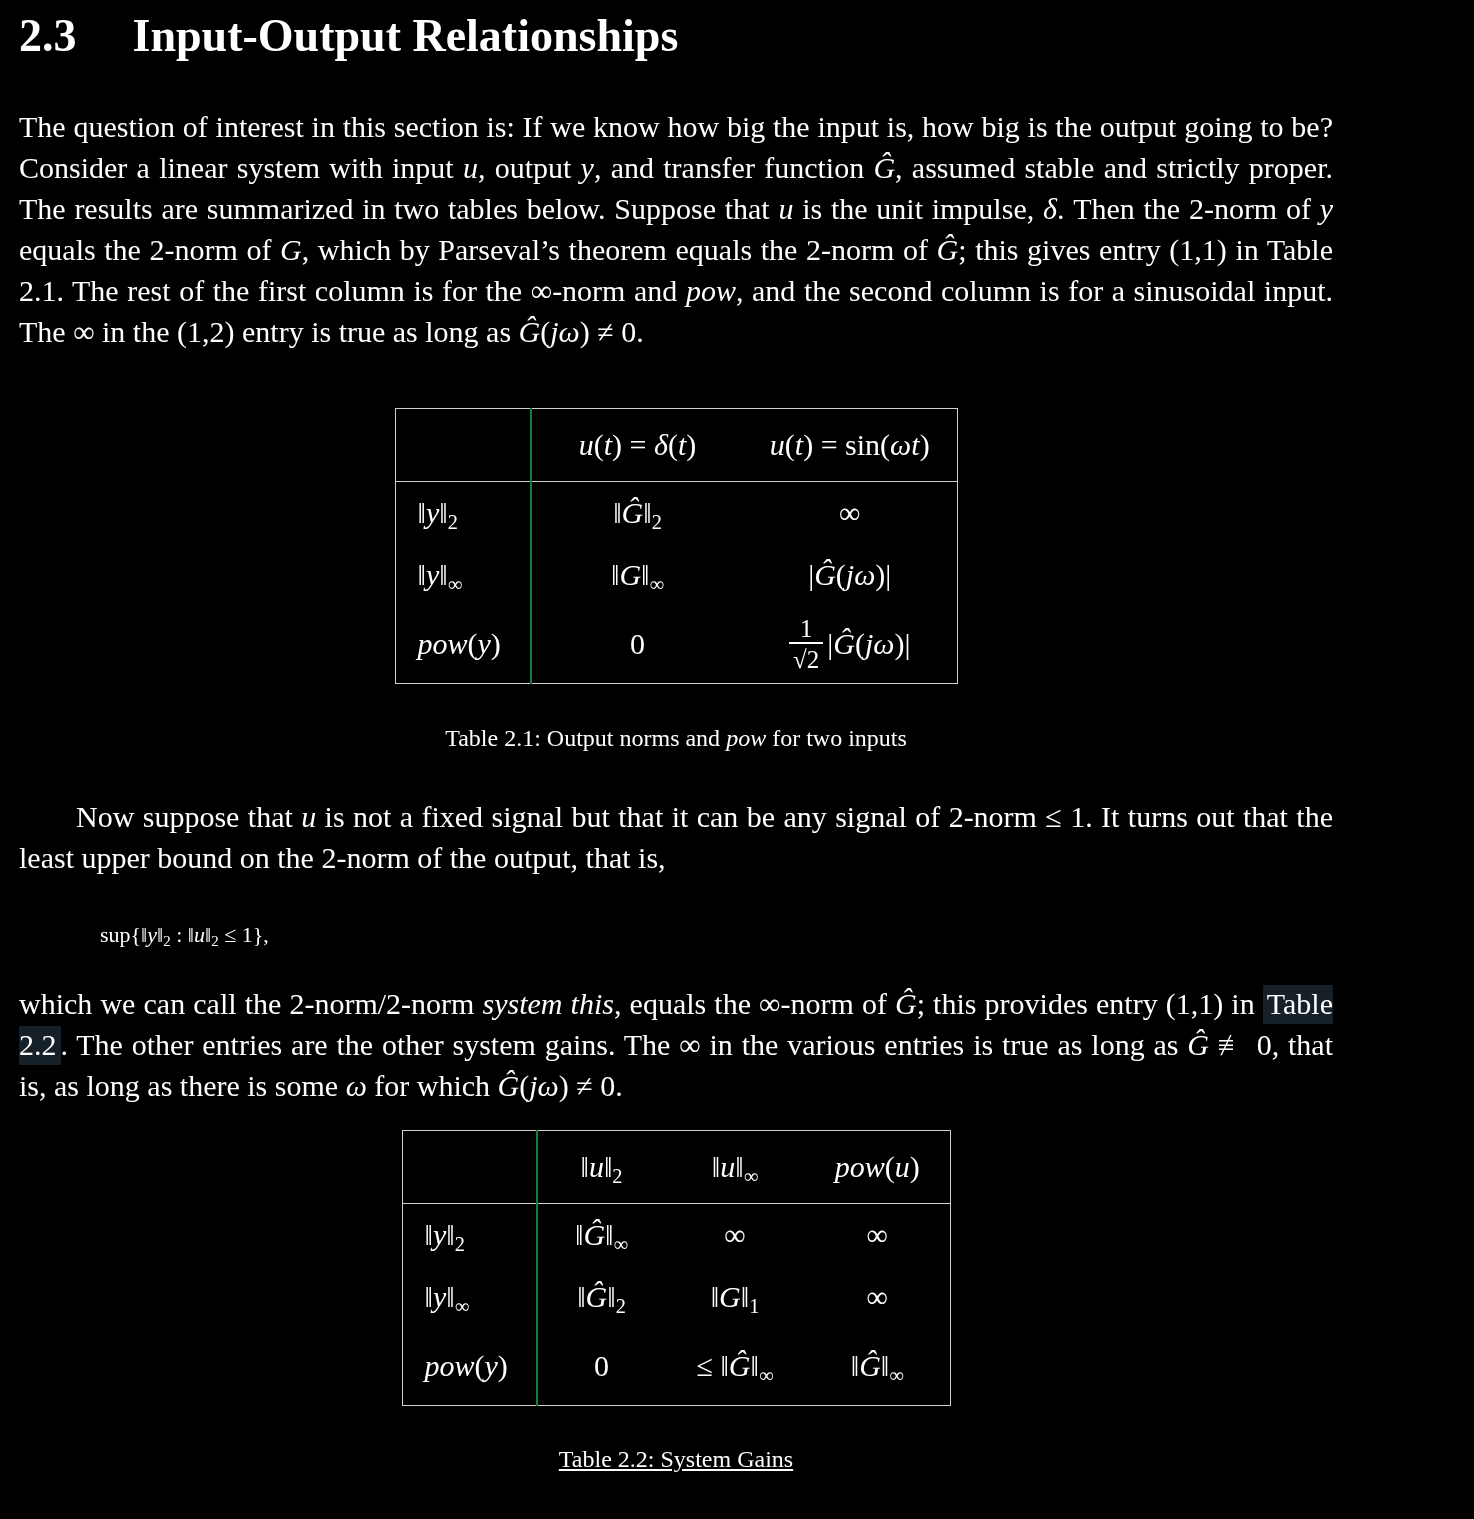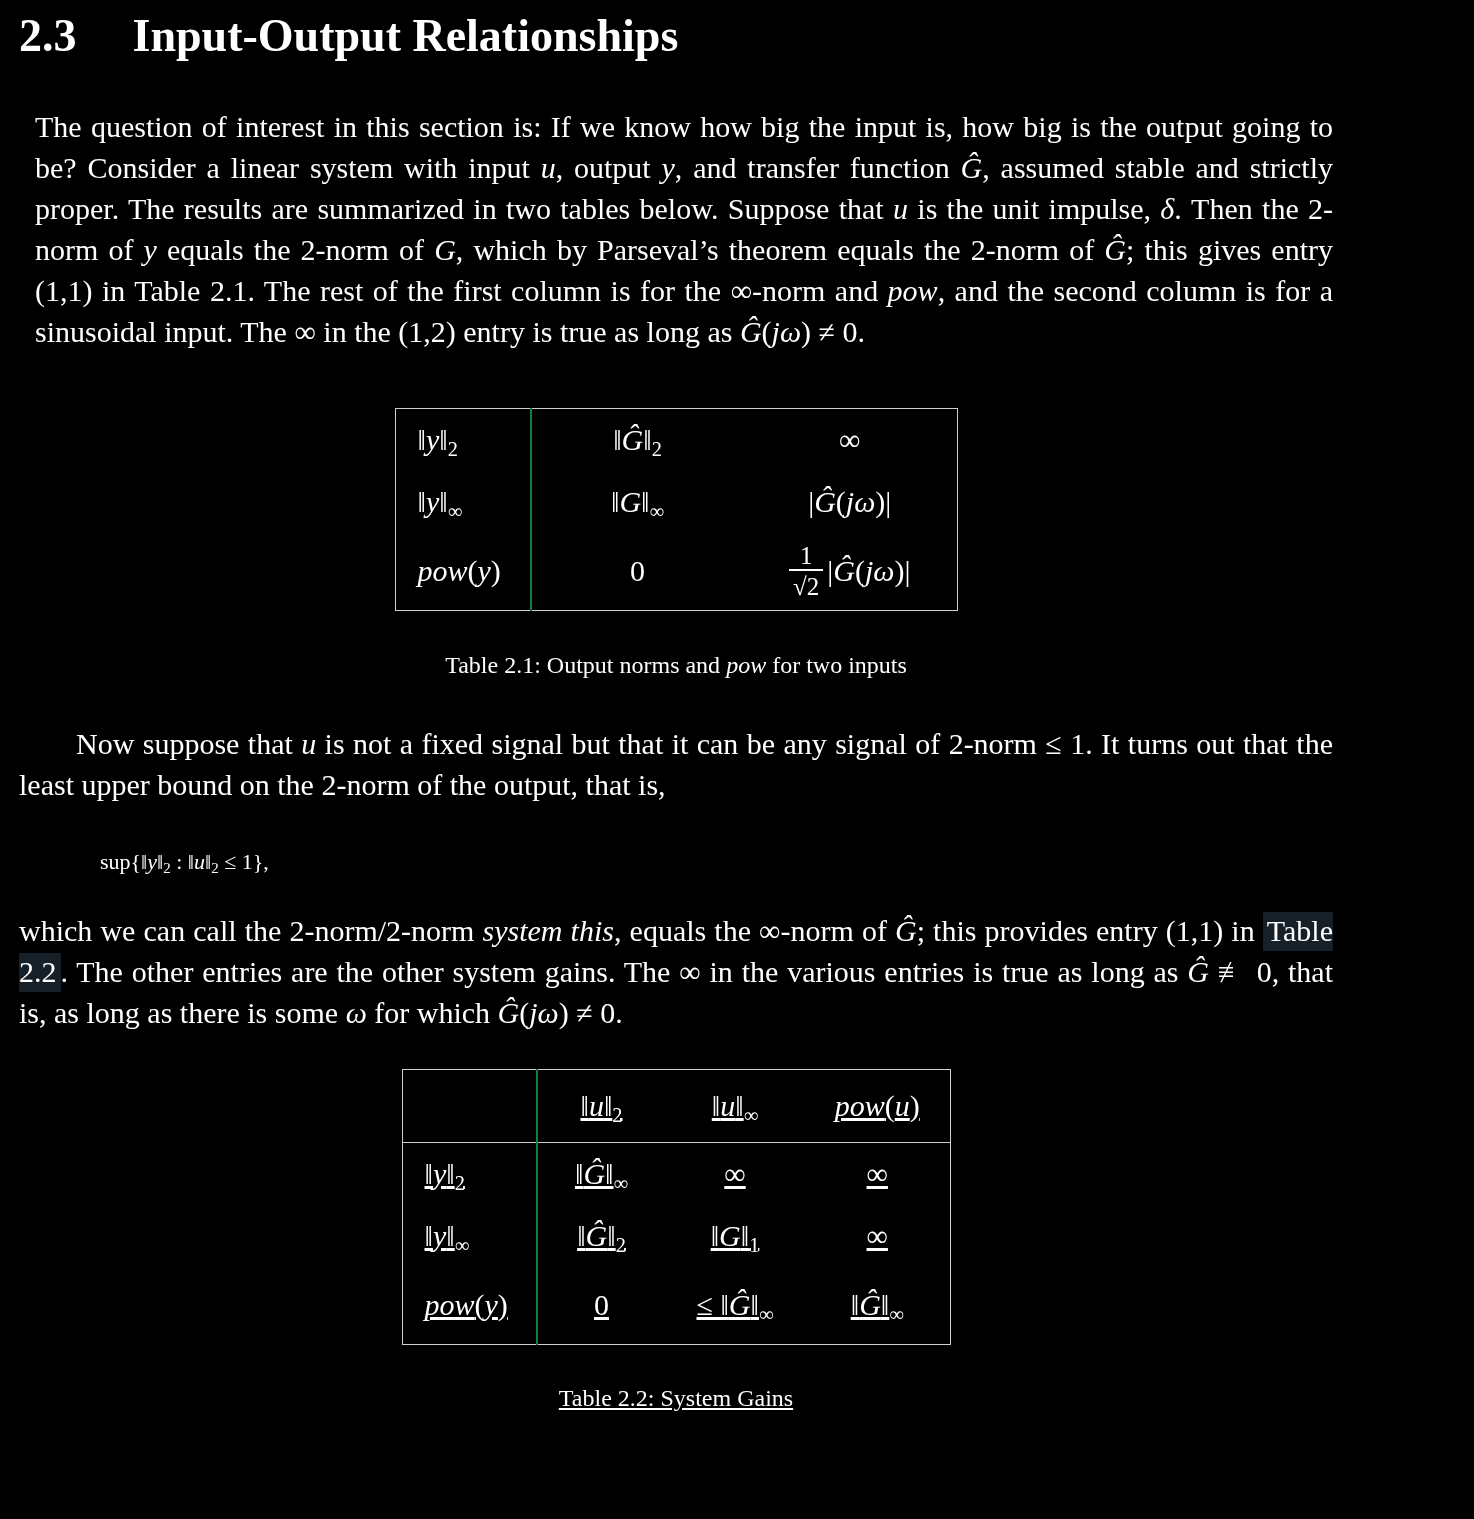--- a/index.html
+++ b/index.html
@@ -23,21 +23,21 @@
     margin: 0 0 0 0;
     white-space: nowrap;
   }
   .heading .sec-num { margin-right: 56px; }
   .para {
     margin: 0;
     text-align: justify;
     line-height: 41px;
     font-size: 30px;
   }
-  .p1 { margin-top: 44px; margin-left: 16px; }
+  .p1 { margin-top: 44px; }
   .p2 { margin-top: 37px; text-indent: 57px; }
   .p3 { margin-top: 26px; }
   i { font-style: italic; }
   sub { font-size: 68%; vertical-align: -0.3em; line-height: 0; }
   .equation {
     margin: 35px 0 0 81px;
     font-size: 22px;
     line-height: 44px;
   }
   .hl {
@@ -47,21 +47,21 @@
     text-decoration: none;
   }
   table.tbl {
     border-collapse: collapse;
     margin-left: auto; margin-right: auto;
     border: 1px solid #cfcfcf;
     font-size: 30px;
     table-layout: fixed;
   }
   .t21 { margin-top: 56px; }
-  .t22 { margin-top: 36px; text-decoration: underline; }
+  .t22 { margin-top: 24px; }
   table.tbl td {
     text-align: center;
     padding: 0 10px;
     vertical-align: middle;
   }
   table.tbl td.rl {
     border-right: 2px solid #15803d;
     text-align: left;
     padding-left: 22px;
   }
@@ -94,20 +94,25 @@
 
   <p class="para p1">The question of interest in this section is: If we know how big the input is, how big is the output going to be? Consider a linear system with input <i>u</i>, output <i>y</i>, and transfer function <i>Ĝ</i>, assumed stable and strictly proper. The results are summarized in two tables below. Suppose that <i>u</i> is the unit impulse, <i>δ</i>. Then the 2-norm of <i>y</i> equals the 2-norm of <i>G</i>, which by Parseval’s theorem equals the 2-norm of <i>Ĝ</i>; this gives entry (1,1) in Table 2.1. The rest of the first column is for the ∞-norm and <i>pow</i>, and the second column is for a sinusoidal input. The ∞ in the (1,2) entry is true as long as <i>Ĝ</i>(<i>jω</i>) ≠ 0.</p>
 
   <table class="tbl t21">
     <colgroup>
         <col style="width:136px">
         <col style="width:212px">
         <col style="width:214px">
       </colgroup>
     <tbody>
+        <tr class="head">
+      <td class="rl"></td>
+      <td><i>u</i>(<i>t</i>) = <i>δ</i>(<i>t</i>)</td>
+      <td><i>u</i>(<i>t</i>) = sin(<i>ωt</i>)</td>
+    </tr>
     <tr class="body">
       <td class="rl">‖<i>y</i>‖<sub>2</sub></td>
       <td>‖<i>Ĝ</i>‖<sub>2</sub></td>
       <td>∞</td>
     </tr>
     <tr class="body">
       <td class="rl">‖<i>y</i>‖<sub>∞</sub></td>
       <td>‖<i>G</i>‖<sub>∞</sub></td>
       <td>|<i>Ĝ</i>(<i>jω</i>)|</td>
     </tr>

